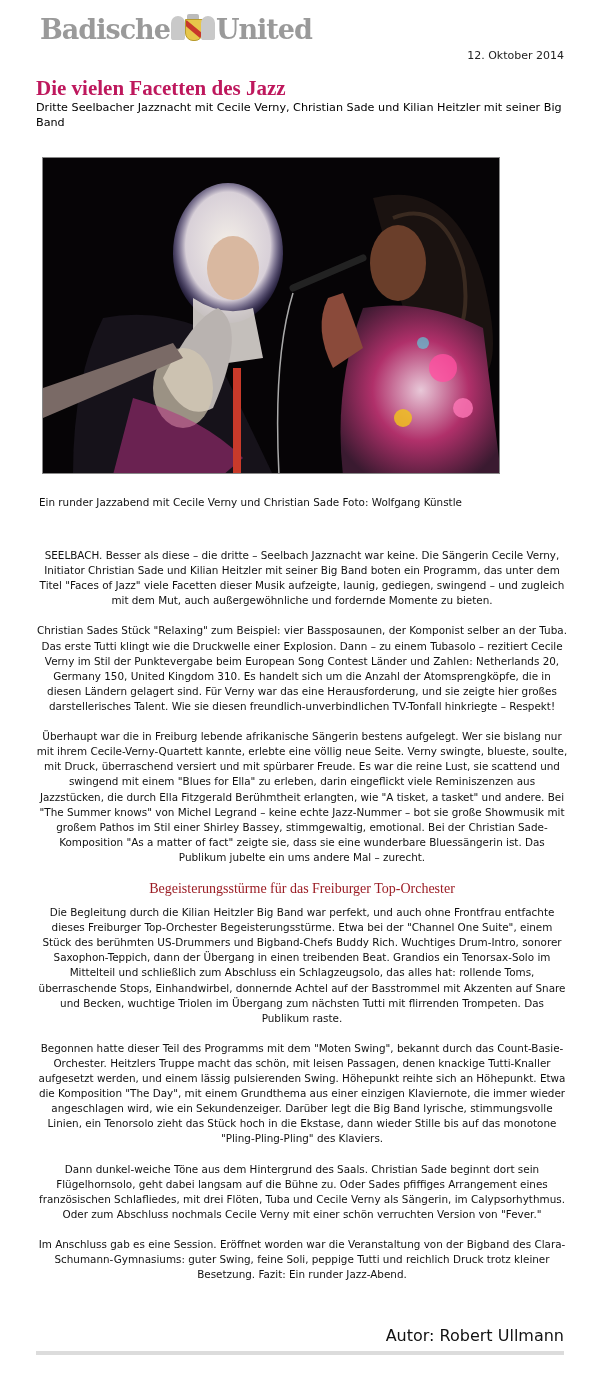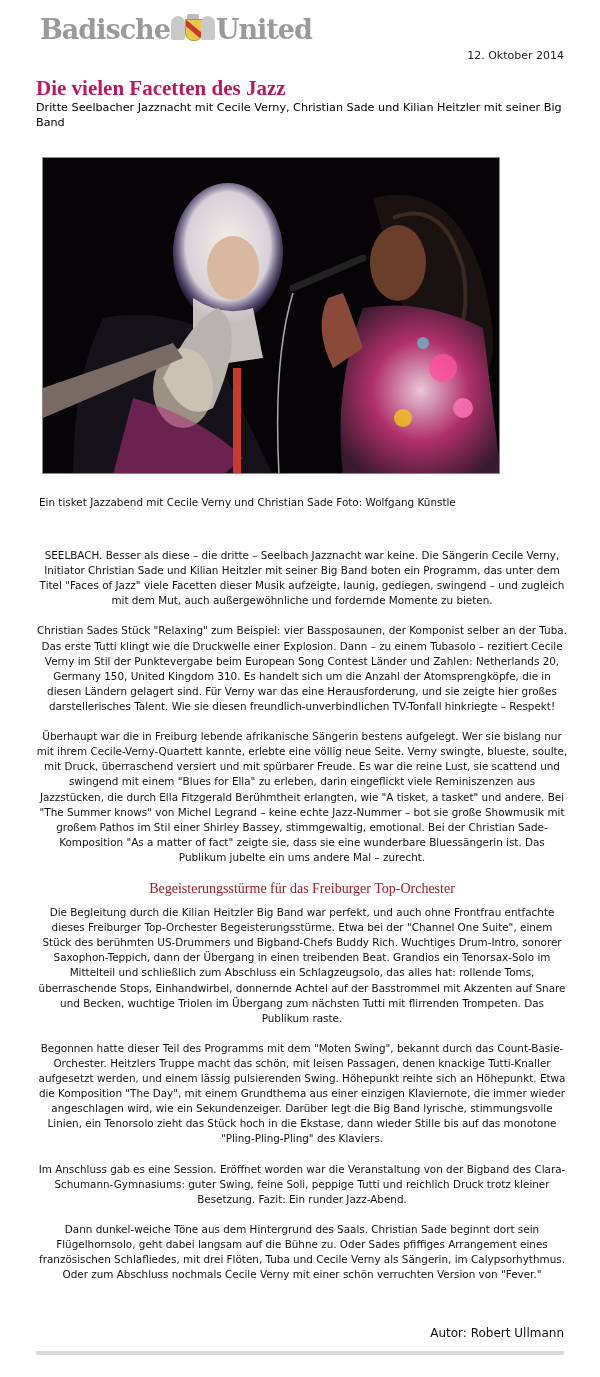--- a/index.html
+++ b/index.html
@@ -23,21 +23,21 @@
            font-size: 21px; font-weight: bold; color: #be185d; }
   .subtitle { position: absolute; left: 36px; top: 100px; width: 530px; margin: 0;
               font-size: 11.2px; font-weight: normal; line-height: 15px; color: #000; }
   .photo { position: absolute; left: 42px; top: 157px; width: 458px; height: 317px;
            border: 1px solid #888; box-sizing: border-box; overflow: hidden; background: #050305; }
   .caption { position: absolute; left: 39px; top: 496px; font-size: 10.4px; color: #111; }
   .body { position: absolute; left: 36px; top: 548px; width: 532px; font-size: 10.4px; line-height: 15.1px; color: #111; text-align: center; }
   .body p { margin: 0 0 15.1px 0; }
   .body h2 { margin: 8px; font-family: "Liberation Serif", serif; font-weight: normal; font-size: 14px;
              color: #9b1c24; line-height: 17px; }
-  .author { position: absolute; right: 36px; top: 1326px; font-size: 12px; color: #111; }
+  .author { position: absolute; right: 36px; top: 1326px; font-size: 16px; color: #111; }
   .rule { position: absolute; left: 36px; top: 1351px; width: 528px; height: 4px; background: #dcdcdc; }
 </style>
 </head>
 <body>
 
 <div class="logo">
   <span>Badische</span>
   <span class="crest">
     <span class="griffin-l"></span>
       <span class="crown"></span>
@@ -83,27 +83,27 @@
     <ellipse cx="355" cy="105" rx="28" ry="38" fill="#6a3e2a"></ellipse>
     <path d="M320 150 Q380 140 440 170 L458 317 L300 317 Q290 230 320 150Z" fill="url(#dress)"></path>
     <circle cx="400" cy="210" r="14" fill="#ff4fa0" opacity="0.8"></circle>
     <circle cx="420" cy="250" r="10" fill="#ff78b8" opacity="0.8"></circle>
     <circle cx="360" cy="260" r="9" fill="#f0c020" opacity="0.85"></circle>
     <circle cx="380" cy="185" r="6" fill="#60c8d8" opacity="0.7"></circle>
     <path d="M285 140 Q270 170 290 210 L320 190 Q310 160 300 135Z" fill="#8a4a3a"></path>
   </svg>
 </div>
 
-<div class="caption">Ein tisket Jazzabend mit Cecile Verny und Christian Sade Foto: Wolfgang Künstle</div>
+<div class="caption">Ein runder Jazzabend mit Cecile Verny und Christian Sade Foto: Wolfgang Künstle</div>
 
 <div class="body">
   <p>SEELBACH. Besser als diese – die dritte – Seelbach Jazznacht war keine. Die Sängerin Cecile Verny, Initiator Christian Sade und Kilian Heitzler mit seiner Big Band boten ein Programm, das unter dem Titel "Faces of Jazz" viele Facetten dieser Musik aufzeigte, launig, gediegen, swingend – und zugleich mit dem Mut, auch außergewöhnliche und fordernde Momente zu bieten.</p>
   <p>Christian Sades Stück "Relaxing" zum Beispiel: vier Bassposaunen, der Komponist selber an der Tuba. Das erste Tutti klingt wie die Druckwelle einer Explosion. Dann – zu einem Tubasolo – rezitiert Cecile Verny im Stil der Punktevergabe beim European Song Contest Länder und Zahlen: Netherlands 20, Germany 150, United Kingdom 310. Es handelt sich um die Anzahl der Atomsprengköpfe, die in diesen Ländern gelagert sind. Für Verny war das eine Herausforderung, und sie zeigte hier großes darstellerisches Talent. Wie sie diesen freundlich-unverbindlichen TV-Tonfall hinkriegte – Respekt!</p>
   <p>Überhaupt war die in Freiburg lebende afrikanische Sängerin bestens aufgelegt. Wer sie bislang nur mit ihrem Cecile-Verny-Quartett kannte, erlebte eine völlig neue Seite. Verny swingte, blueste, soulte, mit Druck, überraschend versiert und mit spürbarer Freude. Es war die reine Lust, sie scattend und swingend mit einem "Blues for Ella" zu erleben, darin eingeflickt viele Reminiszenzen aus Jazzstücken, die durch Ella Fitzgerald Berühmtheit erlangten, wie "A tisket, a tasket" und andere. Bei "The Summer knows" von Michel Legrand – keine echte Jazz-Nummer – bot sie große Showmusik mit großem Pathos im Stil einer Shirley Bassey, stimmgewaltig, emotional. Bei der Christian Sade-Komposition "As a matter of fact" zeigte sie, dass sie eine wunderbare Bluessängerin ist. Das Publikum jubelte ein ums andere Mal – zurecht.</p>
   <h2>Begeisterungsstürme für das Freiburger Top-Orchester</h2>
   <p>Die Begleitung durch die Kilian Heitzler Big Band war perfekt, und auch ohne Frontfrau entfachte dieses Freiburger Top-Orchester Begeisterungsstürme. Etwa bei der "Channel One Suite", einem Stück des berühmten US-Drummers und Bigband-Chefs Buddy Rich. Wuchtiges Drum-Intro, sonorer Saxophon-Teppich, dann der Übergang in einen treibenden Beat. Grandios ein Tenorsax-Solo im Mittelteil und schließlich zum Abschluss ein Schlagzeugsolo, das alles hat: rollende Toms, überraschende Stops, Einhandwirbel, donnernde Achtel auf der Basstrommel mit Akzenten auf Snare und Becken, wuchtige Triolen im Übergang zum nächsten Tutti mit flirrenden Trompeten. Das Publikum raste.</p>
   <p>Begonnen hatte dieser Teil des Programms mit dem "Moten Swing", bekannt durch das Count-Basie-Orchester. Heitzlers Truppe macht das schön, mit leisen Passagen, denen knackige Tutti-Knaller aufgesetzt werden, und einem lässig pulsierenden Swing. Höhepunkt reihte sich an Höhepunkt. Etwa die Komposition "The Day", mit einem Grundthema aus einer einzigen Klaviernote, die immer wieder angeschlagen wird, wie ein Sekundenzeiger. Darüber legt die Big Band lyrische, stimmungsvolle Linien, ein Tenorsolo zieht das Stück hoch in die Ekstase, dann wieder Stille bis auf das monotone "Pling-Pling-Pling" des Klaviers.</p>
+  <p>Dann dunkel-weiche Töne aus dem Hintergrund des Saals. Christian Sade beginnt dort sein Flügelhornsolo, geht dabei langsam auf die Bühne zu. Oder Sades pfiffiges Arrangement eines französischen Schlafliedes, mit drei Flöten, Tuba und Cecile Verny als Sängerin, im Calypsorhythmus. Oder zum Abschluss nochmals Cecile Verny mit einer schön verruchten Version von "Fever."</p>
   <p>Im Anschluss gab es eine Session. Eröffnet worden war die Veranstaltung von der Bigband des Clara-Schumann-Gymnasiums: guter Swing, feine Soli, peppige Tutti und reichlich Druck trotz kleiner Besetzung. Fazit: Ein runder Jazz-Abend.</p>
-  <p>Dann dunkel-weiche Töne aus dem Hintergrund des Saals. Christian Sade beginnt dort sein Flügelhornsolo, geht dabei langsam auf die Bühne zu. Oder Sades pfiffiges Arrangement eines französischen Schlafliedes, mit drei Flöten, Tuba und Cecile Verny als Sängerin, im Calypsorhythmus. Oder zum Abschluss nochmals Cecile Verny mit einer schön verruchten Version von "Fever."</p>
 </div>
 
 <div class="author">Autor: Robert Ullmann</div>
 <div class="rule"></div>
 
 </body></html>

